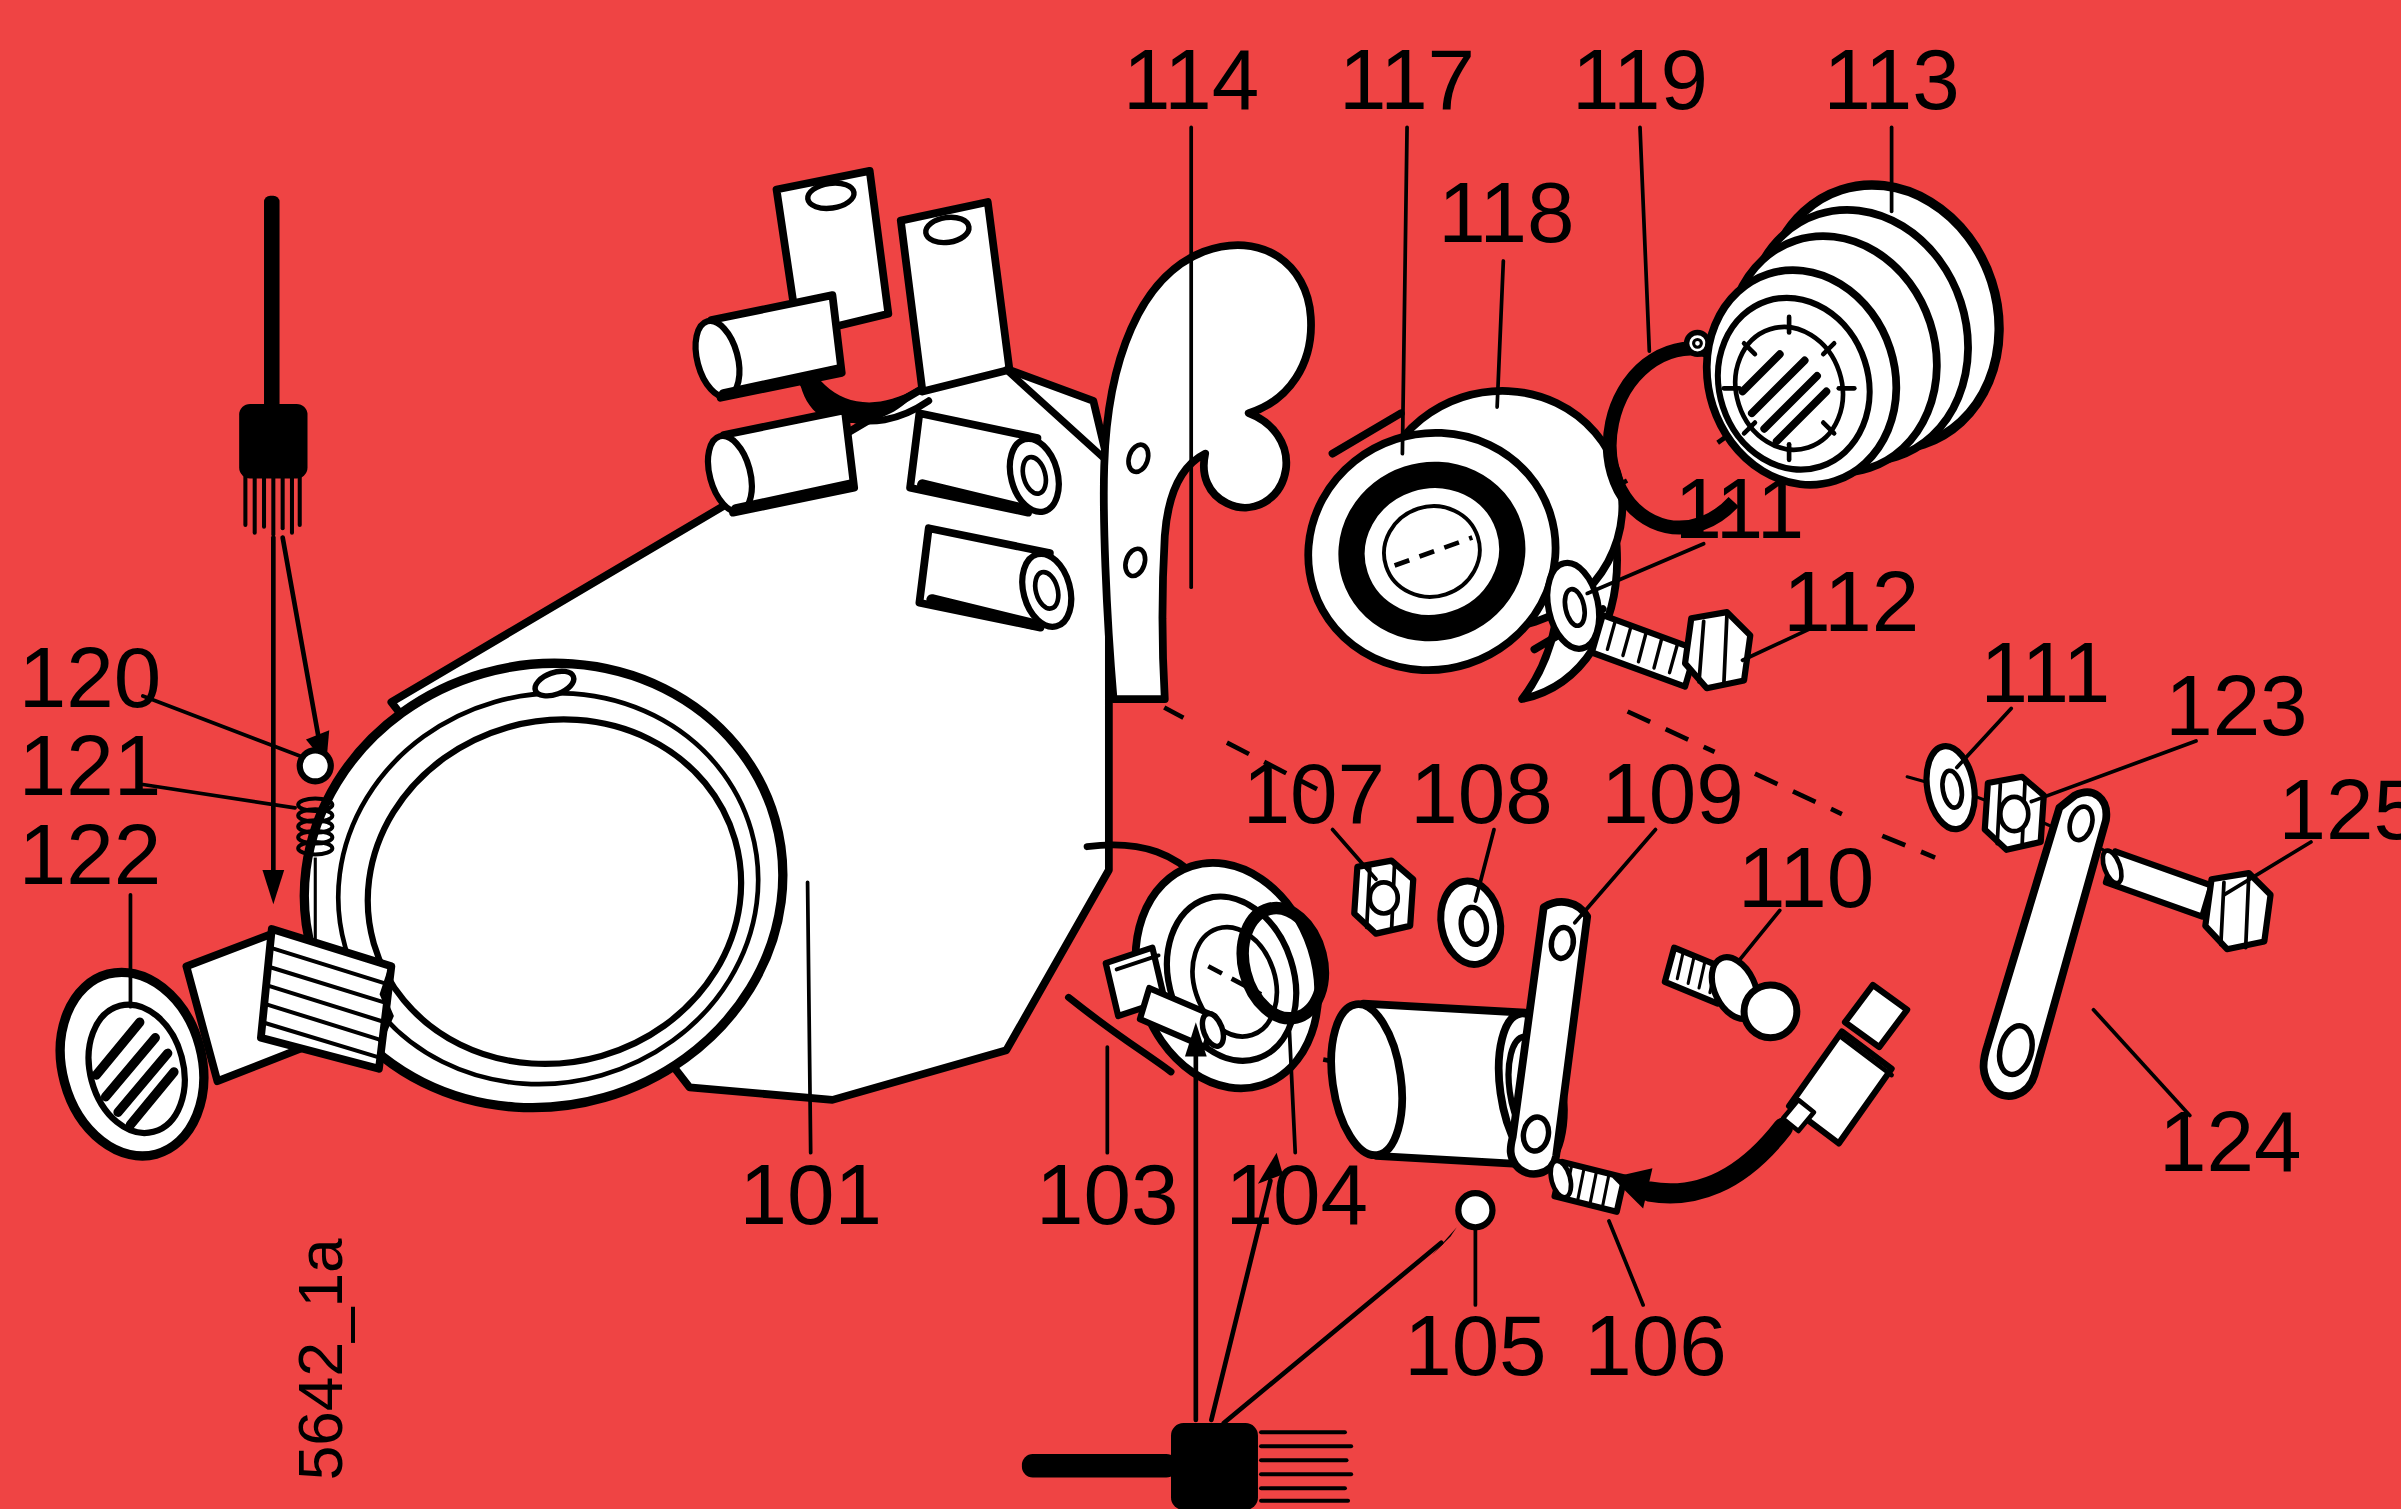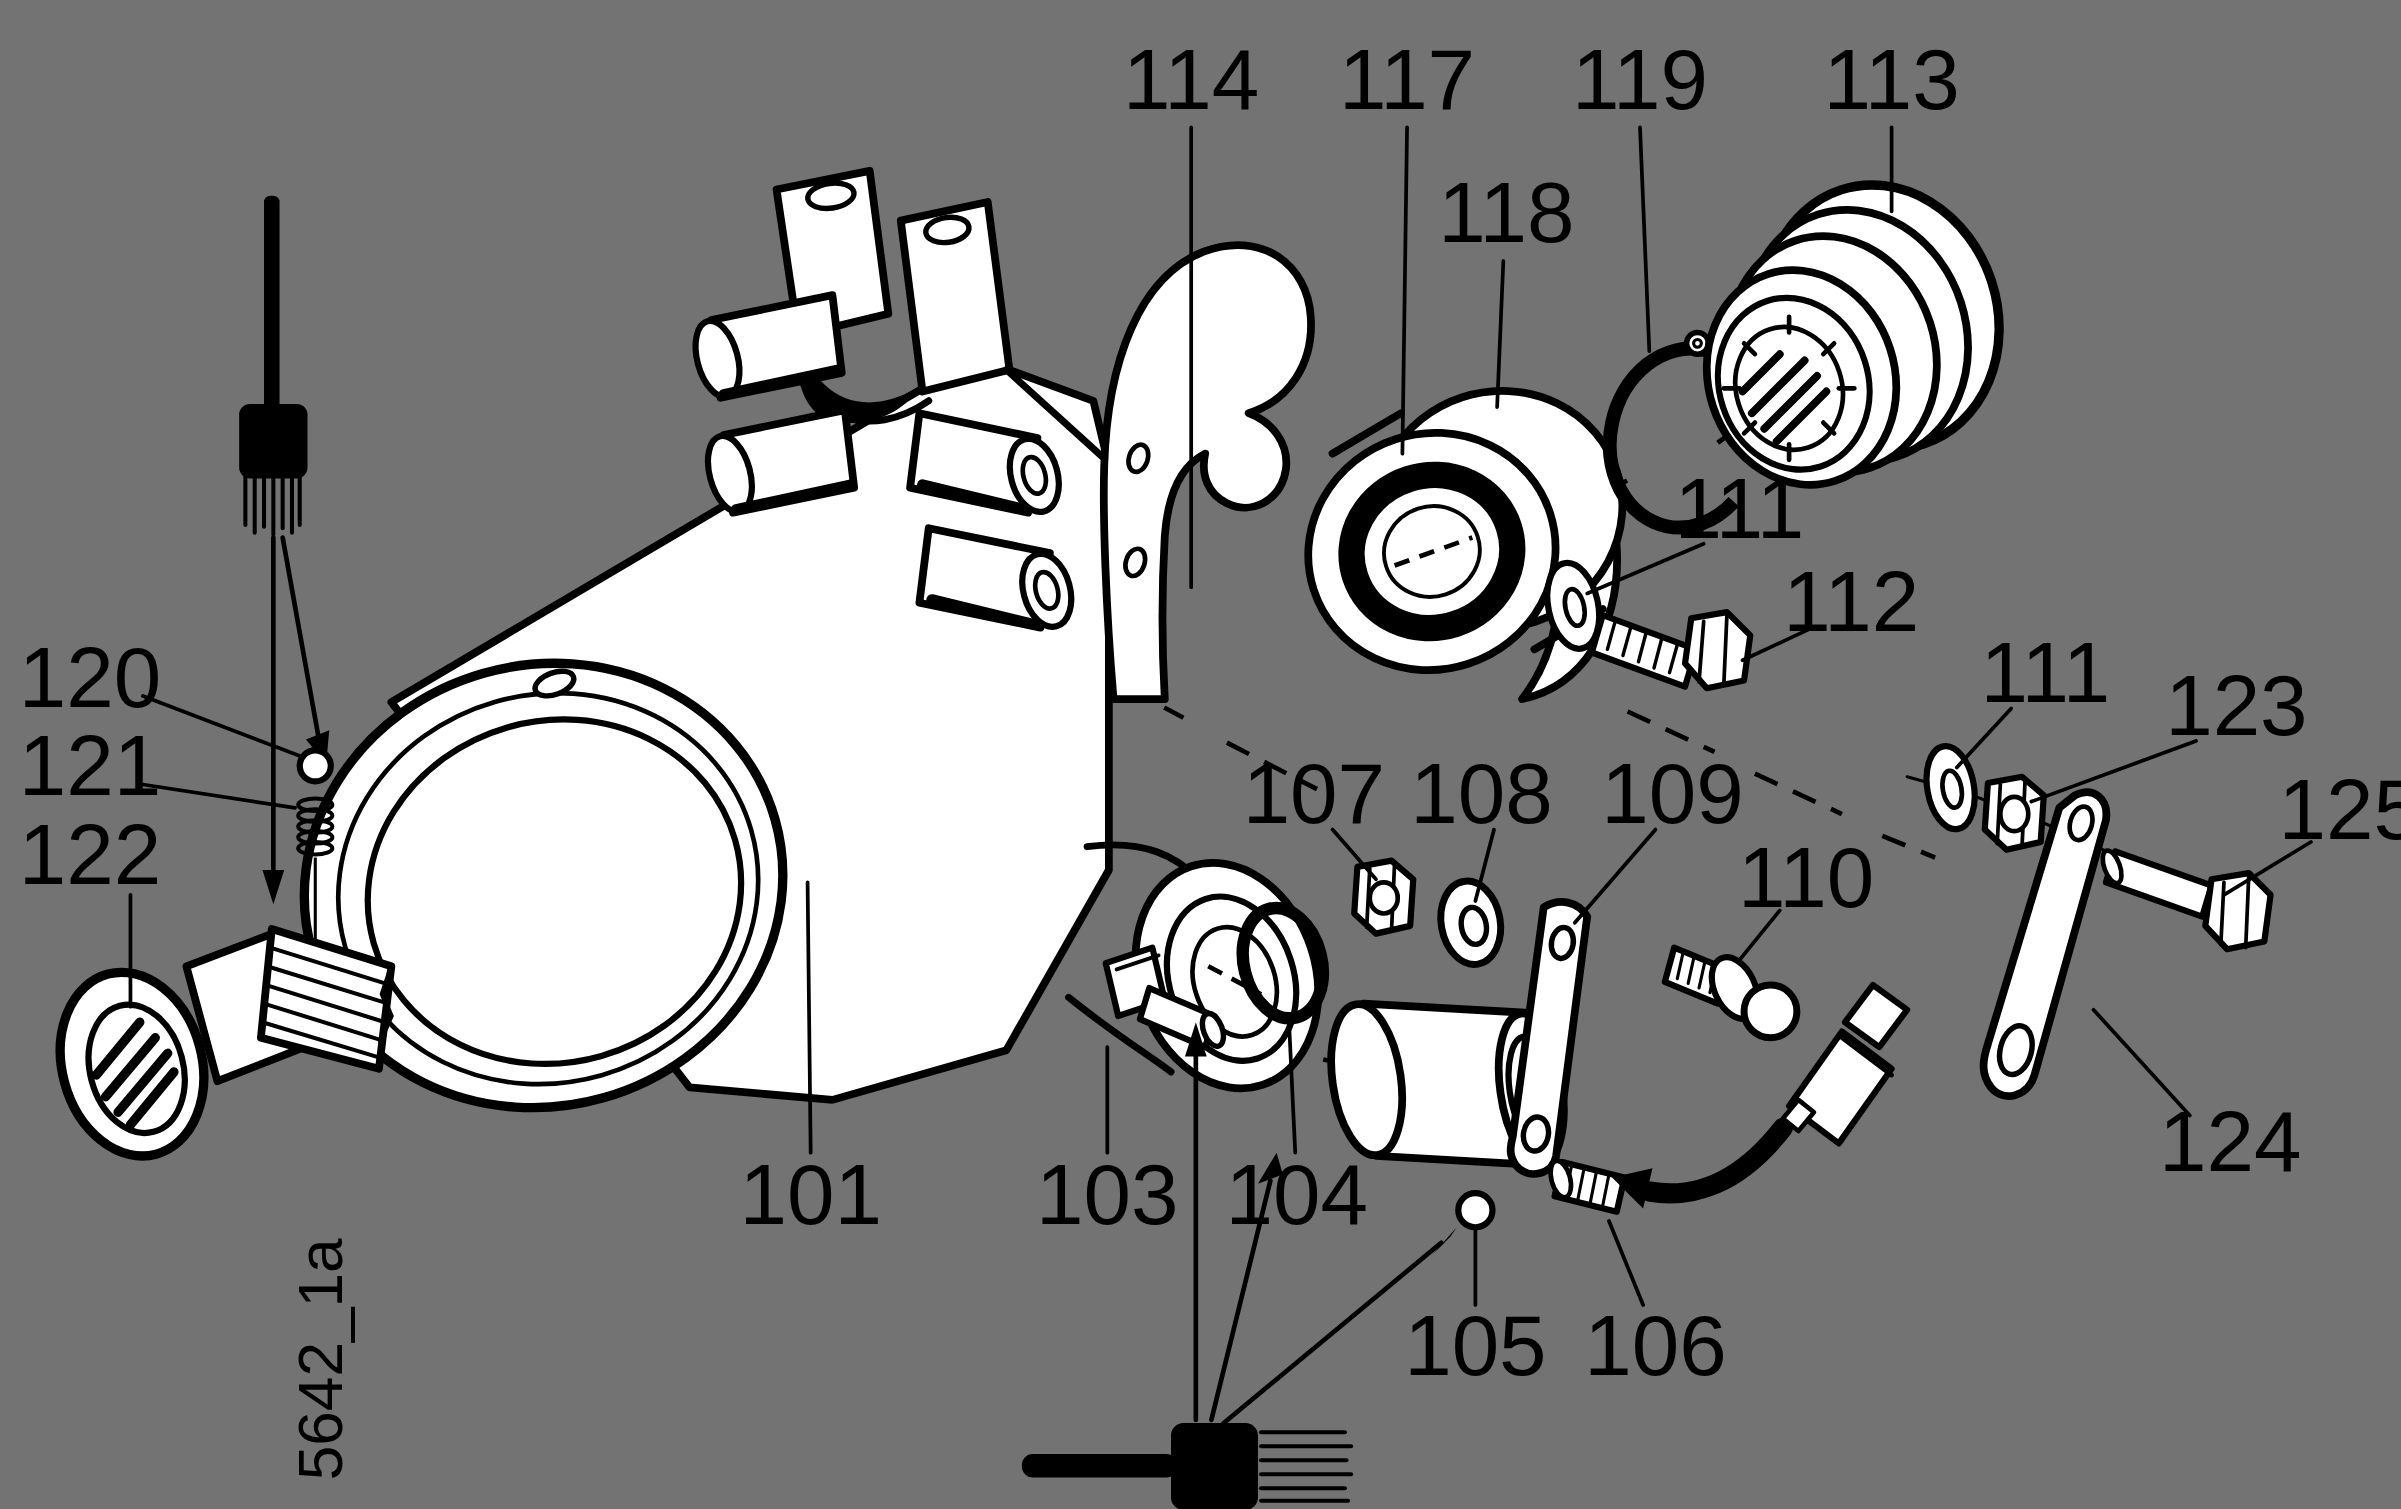--- a/index.html
+++ b/index.html
@@ -1,16 +1,16 @@
 <!DOCTYPE html>
 <html style="font-size:14px"><head>
 <meta charset="utf-8">
 <style>
   html,body{margin:0;padding:0;background:#fff;}
-  #stage{position:relative;width:2401px;height:1510px;background:#737373;overflow:hidden;}
+  #stage{position:relative;width:2401px;height:1510px;background:#ef4444;overflow:hidden;}
   svg{display:block;}
   .lbl{font-family:"Liberation Sans", sans-serif;font-size:55px;fill:#000;text-anchor:middle;}
   .lbl-small{font-family:"Liberation Sans", sans-serif;font-size:40px;fill:#000;text-anchor:middle;}
   .outline{fill:#ffffff;stroke:#000000;stroke-width:5;stroke-linejoin:round;stroke-linecap:round;}
   .thin{fill:none;stroke:#000000;stroke-width:3;stroke-linecap:round;}
   .leader{fill:none;stroke:#000000;stroke-width:2.4;stroke-linecap:round;}
   .dash{fill:none;stroke:#000000;stroke-width:3;stroke-dasharray:16 11;stroke-linecap:butt;}
   .blackfill{fill:#000000;stroke:none;}
 </style>
 </head>

